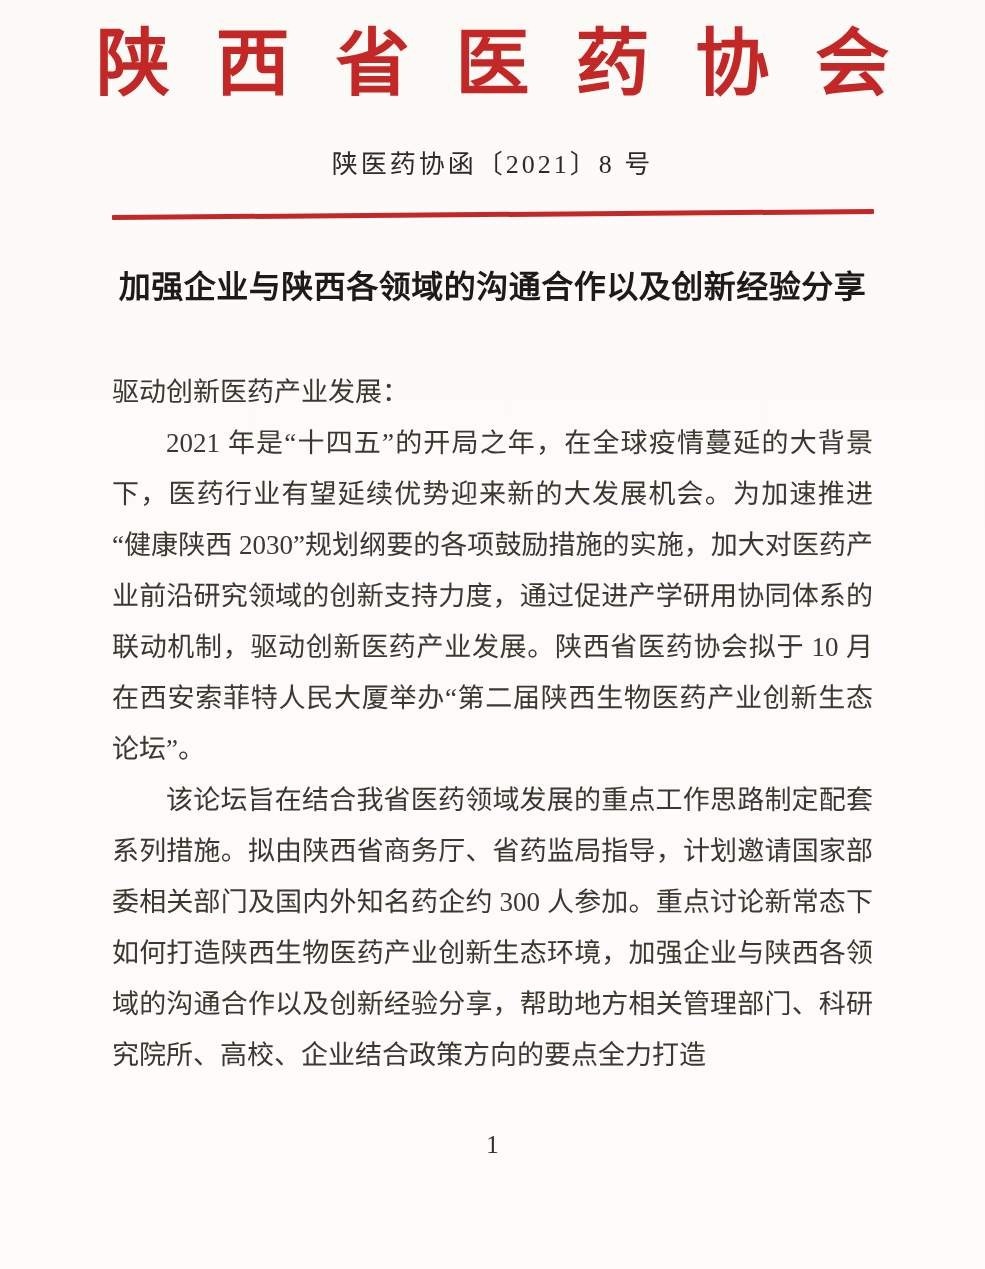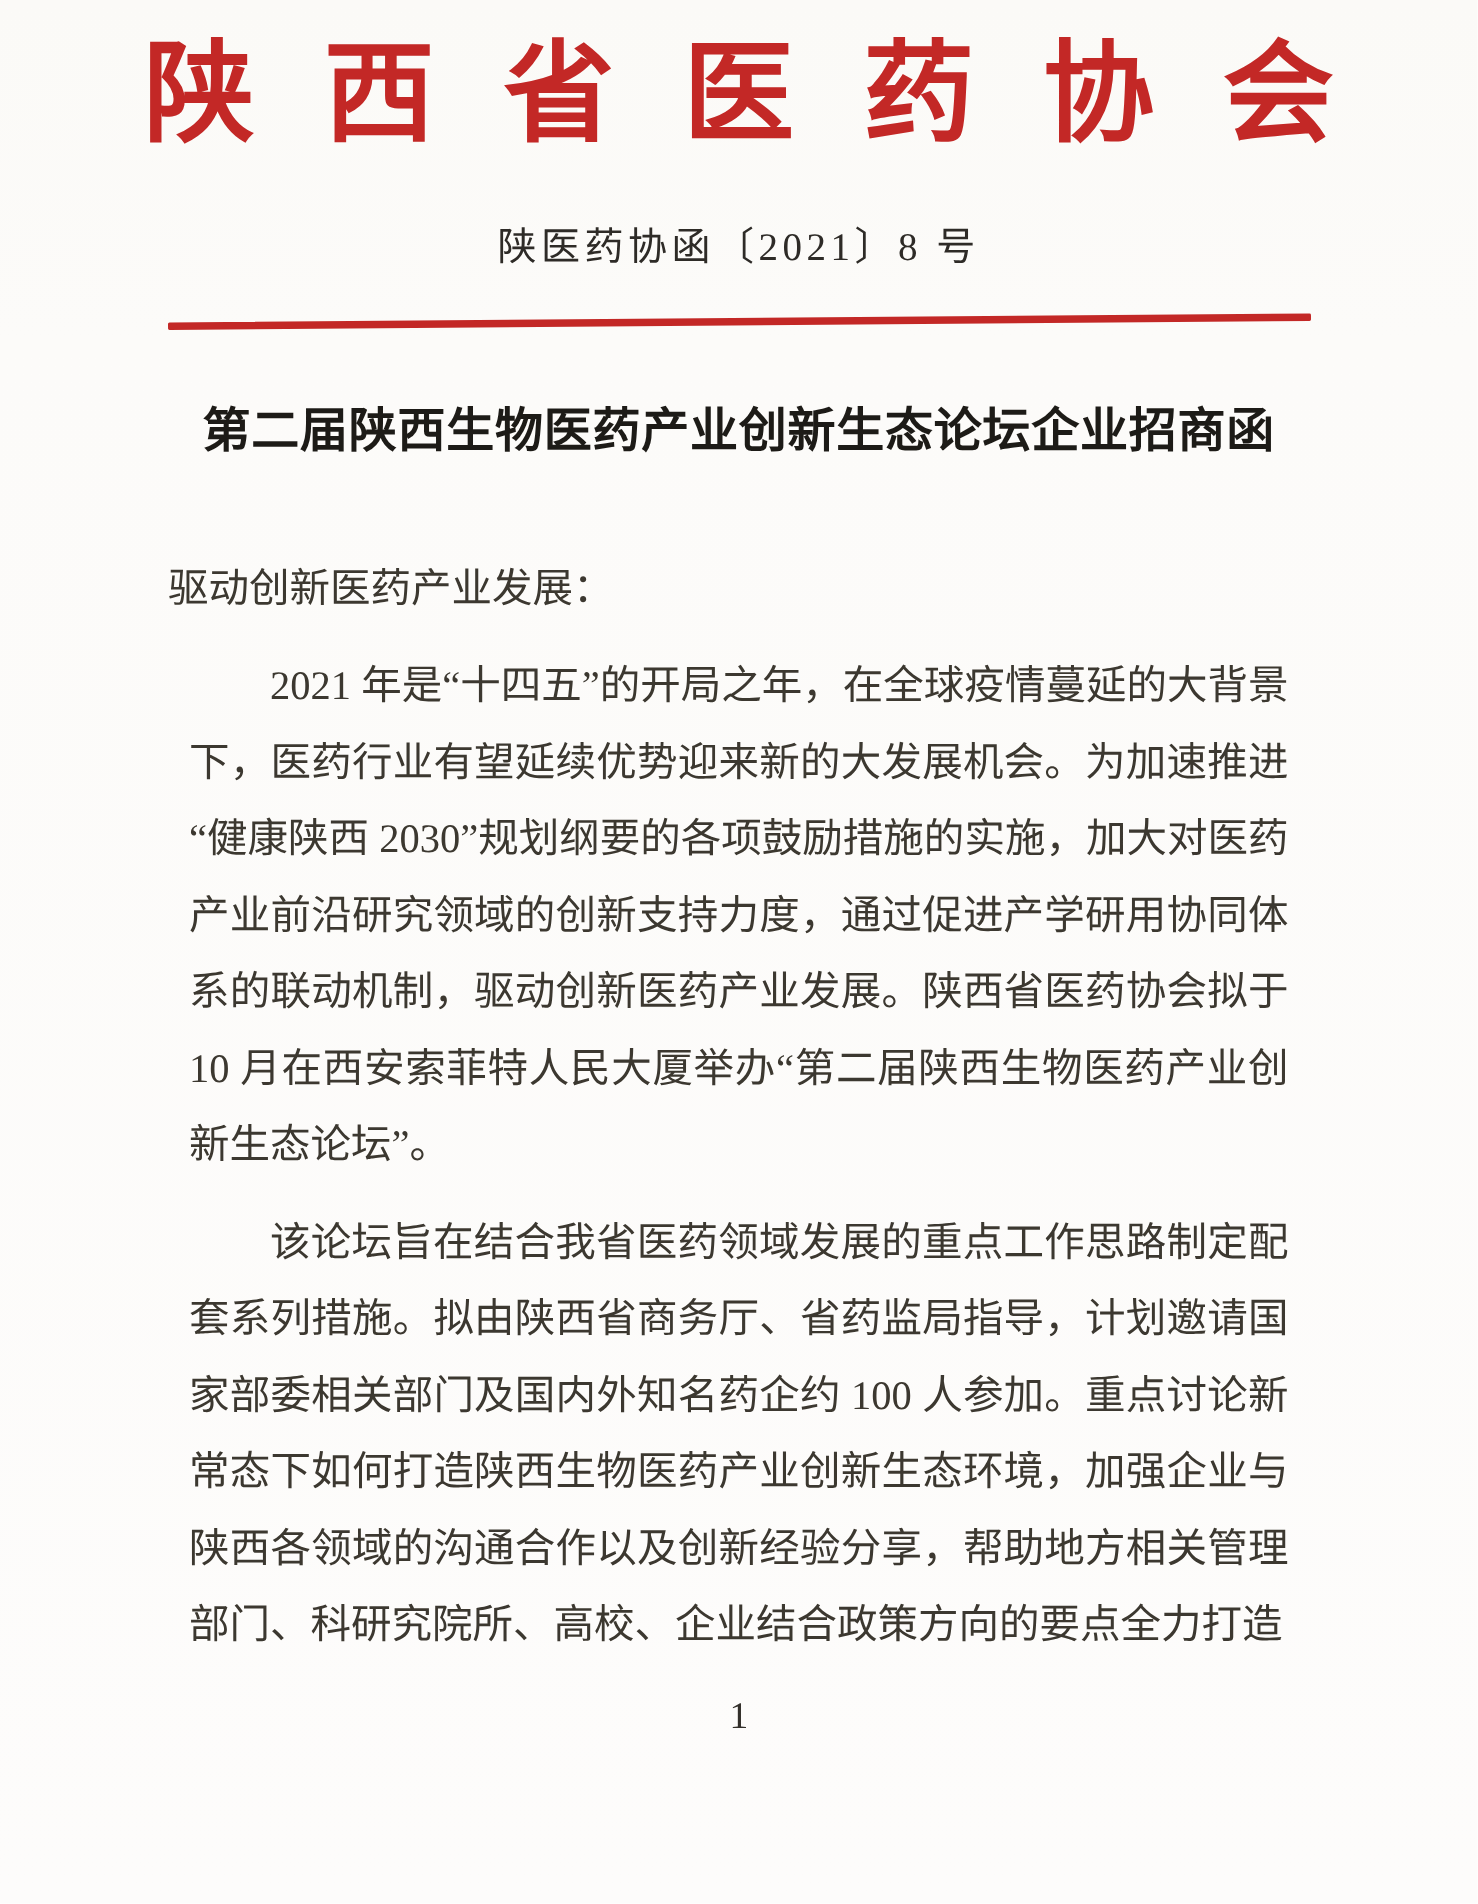--- a/index.html
+++ b/index.html
@@ -65,21 +65,21 @@
     color: var(--ink-dark);
     white-space: nowrap;
   }
   .salutation {
     margin: 60px 0 0;
     font-size: 27px;
     line-height: 51px;
     color: var(--ink);
   }
   .para {
-    margin: 14px;
+    margin: 0;
     font-size: 27px;
     line-height: 51px;
     color: var(--ink);
     text-indent: 2em;
     text-align: justify;
   }
   
   .page-number {
     position: absolute;
     left: 0;
@@ -95,23 +95,23 @@
 
 <div class="page">
 
   <header>
     <h1 class="letterhead">陕西省医药协会</h1>
     <div class="doc-number">陕医药协函〔2021〕8 号</div>
     <div class="red-rule"></div>
   </header>
 
   <main class="doc-body">
-    <h2 class="doc-title">第二届陕西生物医药产业创新生态论坛企业招商函</h2>
+    <h2 class="doc-title">加强企业与陕西各领域的沟通合作以及创新经验分享</h2>
     <p class="salutation">驱动创新医药产业发展：</p>
     <p class="para">2021 年是“十四五”的开局之年，在全球疫情蔓延的大背景下，医药行业有望延续优势迎来新的大发展机会。为加速推进“健康陕西 2030”规划纲要的各项鼓励措施的实施，加大对医药产业前沿研究领域的创新支持力度，通过促进产学研用协同体系的联动机制，驱动创新医药产业发展。陕西省医药协会拟于 10 月在西安索菲特人民大厦举办“第二届陕西生物医药产业创新生态论坛”。</p>
-    <p class="para">该论坛旨在结合我省医药领域发展的重点工作思路制定配套系列措施。拟由陕西省商务厅、省药监局指导，计划邀请国家部委相关部门及国内外知名药企约 100 人参加。重点讨论新常态下如何打造陕西生物医药产业创新生态环境，加强企业与陕西各领域的沟通合作以及创新经验分享，帮助地方相关管理部门、科研究院所、高校、企业结合政策方向的要点全力打造</p>
+    <p class="para">该论坛旨在结合我省医药领域发展的重点工作思路制定配套系列措施。拟由陕西省商务厅、省药监局指导，计划邀请国家部委相关部门及国内外知名药企约 300 人参加。重点讨论新常态下如何打造陕西生物医药产业创新生态环境，加强企业与陕西各领域的沟通合作以及创新经验分享，帮助地方相关管理部门、科研究院所、高校、企业结合政策方向的要点全力打造</p>
   </main>
 
   <footer>
     <div class="page-number">1</div>
   </footer>
 
 </div>
 
 </body></html>

